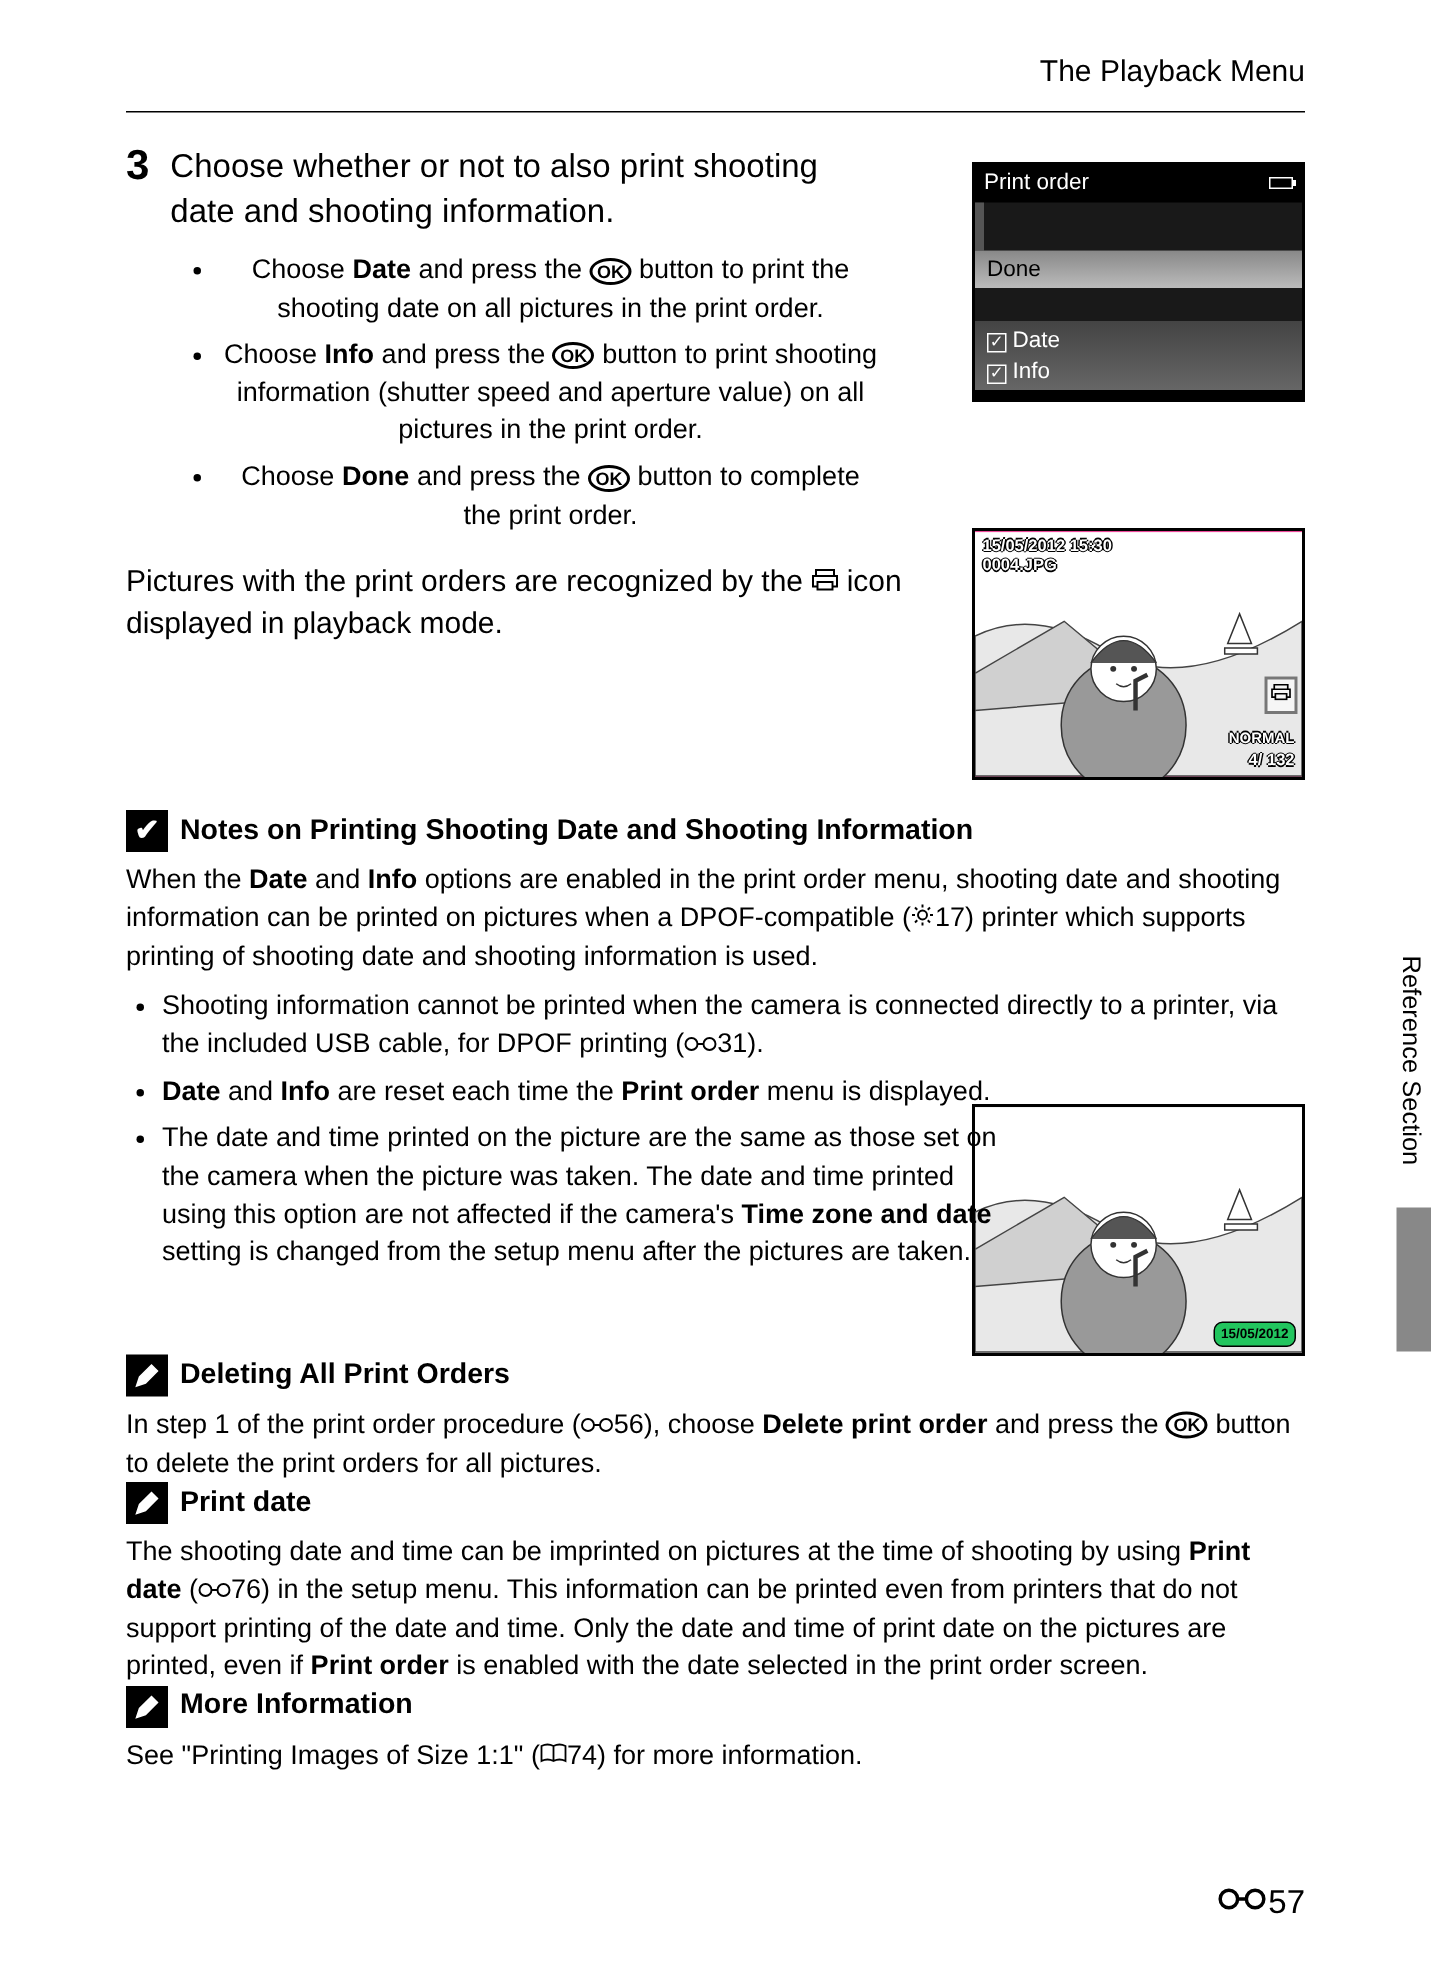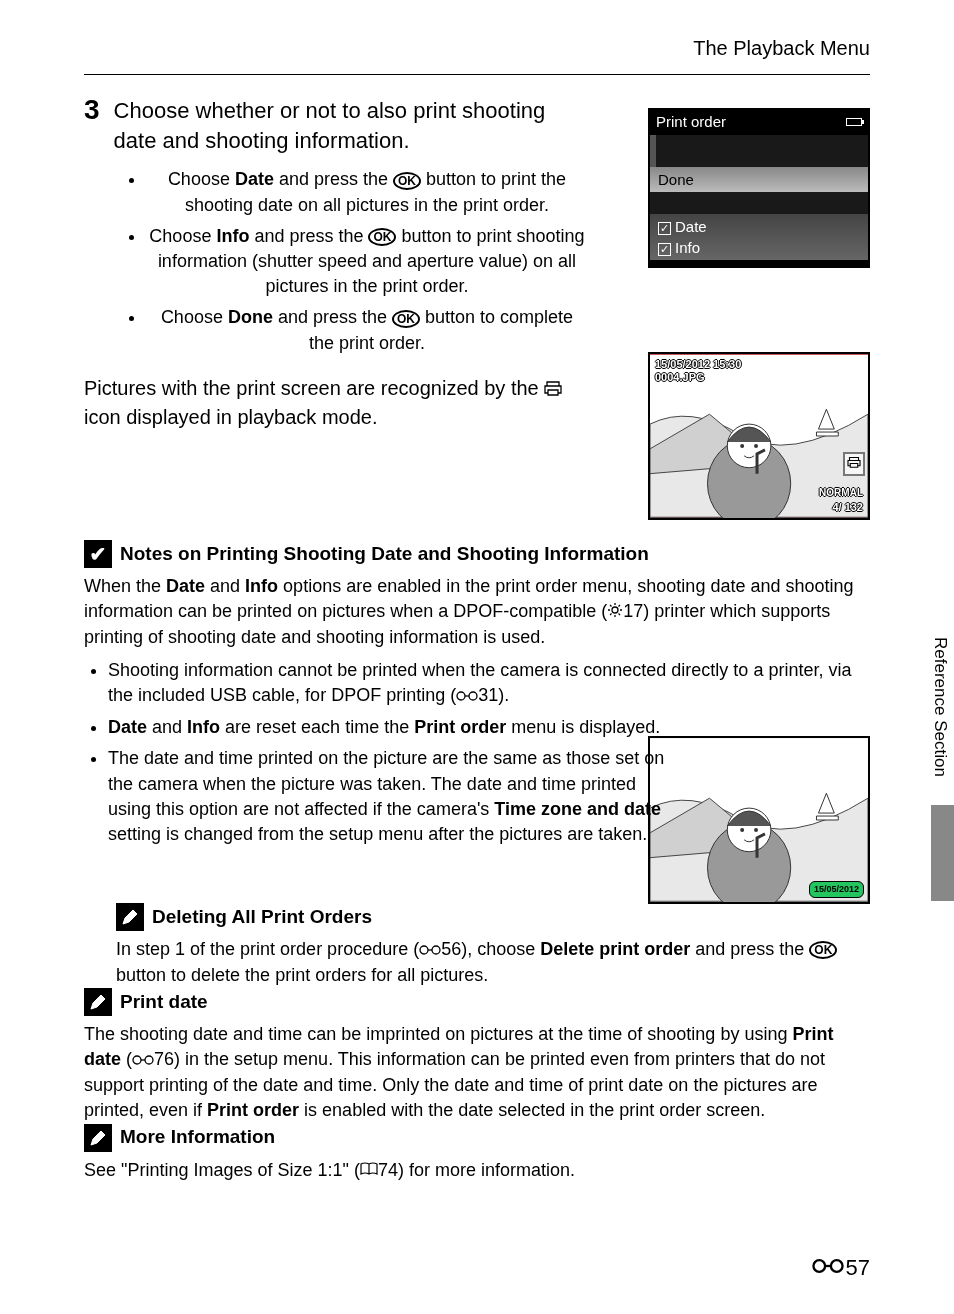--- a/index.html
+++ b/index.html
@@ -67,21 +67,21 @@
   }
   .cb1-spacer2 { height: 22px; background: #191919; margin: 0 2px;}
   .cb1-opts { margin: 0 2px; background: linear-gradient(#444,#666); color:#fff; padding: 2px 8px; font-size:15px;}
   .cb1-opts .chk { display:inline-block; width:13px; height:13px; border:1px solid #fff; text-align:center; line-height:11px; font-size:11px; margin-right:4px;}
   .camera-box2 {
     position: absolute;
     top: 352px;
     right: 84px;
     width: 222px;
     height: 168px;
-    background: #b91c1c;
+    background: #ec4899;
     border: 2px solid #000;
     overflow:hidden;
   }
   .camera-box3 {
     position: absolute;
     top: 736px;
     right: 84px;
     width: 222px;
     height: 168px;
     background: #f4f4f4;
@@ -154,21 +154,21 @@
       <span>Choose </span><b>Date</b><span> and press the </span><span class="ok-btn">OK</span><span> button to print the shooting date on all pictures in the print order.</span>
     </li>
     <li>
       <span>Choose </span><b>Info</b><span> and press the </span><span class="ok-btn">OK</span><span> button to print shooting information (shutter speed and aperture value) on all pictures in the print order.</span>
     </li>
     <li>
       <span>Choose </span><b>Done</b><span> and press the </span><span class="ok-btn">OK</span><span> button to complete the print order.</span>
     </li>
   </ul>
   <p class="body-para">
-    <span>Pictures with the print screen are recognized by the </span><span class="print-icon">
+    <span>Pictures with the print orders are recognized by the </span><span class="print-icon">
       <svg width="18" height="16" viewBox="0 0 18 16">
           <path d="M3 6 L3 2 L15 2 L15 6 M1 6 L17 6 L17 13 L14 13 L14 10 L4 10 L4 13 L1 13 Z M4 10 L14 10 L14 15 L4 15 Z" fill="none" stroke="#000" stroke-width="1.3"></path>
         </svg>
     </span><span> icon displayed in playback mode.</span>
   </p>
 </div>
 
 <div class="camera-box1">
   <div class="cb1-title">
     <span>Print order</span>
@@ -267,21 +267,21 @@
       </li>
       <li>
         <b>Date</b><span> and </span><b>Info</b><span> are reset each time the </span><b>Print order</b><span> menu is displayed.</span>
       </li>
       <li class="narrow">
         <span>The date and time printed on the picture are the same as those set on the camera when the picture was taken. The date and time printed using this option are not affected if the camera's </span><b>Time zone and date</b><span> setting is changed from the setup menu after the pictures are taken.</span>
       </li>
     </ul>
   </div>
 
-  <div class="note-section" style="margin-top:56px;margin-left:32px;">
+  <div class="note-section" style="margin-top:56px;">
     <div class="note-head">
       <div class="pencil-icon">
         <svg viewBox="0 0 18 18">
             <path d="M2 16 L4 10 L12 2 L16 6 L8 14 Z M4 10 L8 14" fill="#fff" stroke="#fff" stroke-width="1"></path>
           </svg>
       </div>
       <div class="note-title">Deleting All Print Orders</div>
     </div>
     <p class="note-body">
       <span>In step 1 of the print order procedure (</span><span class="gear-icon"><svg width="22" height="12" viewBox="0 0 22 12">

